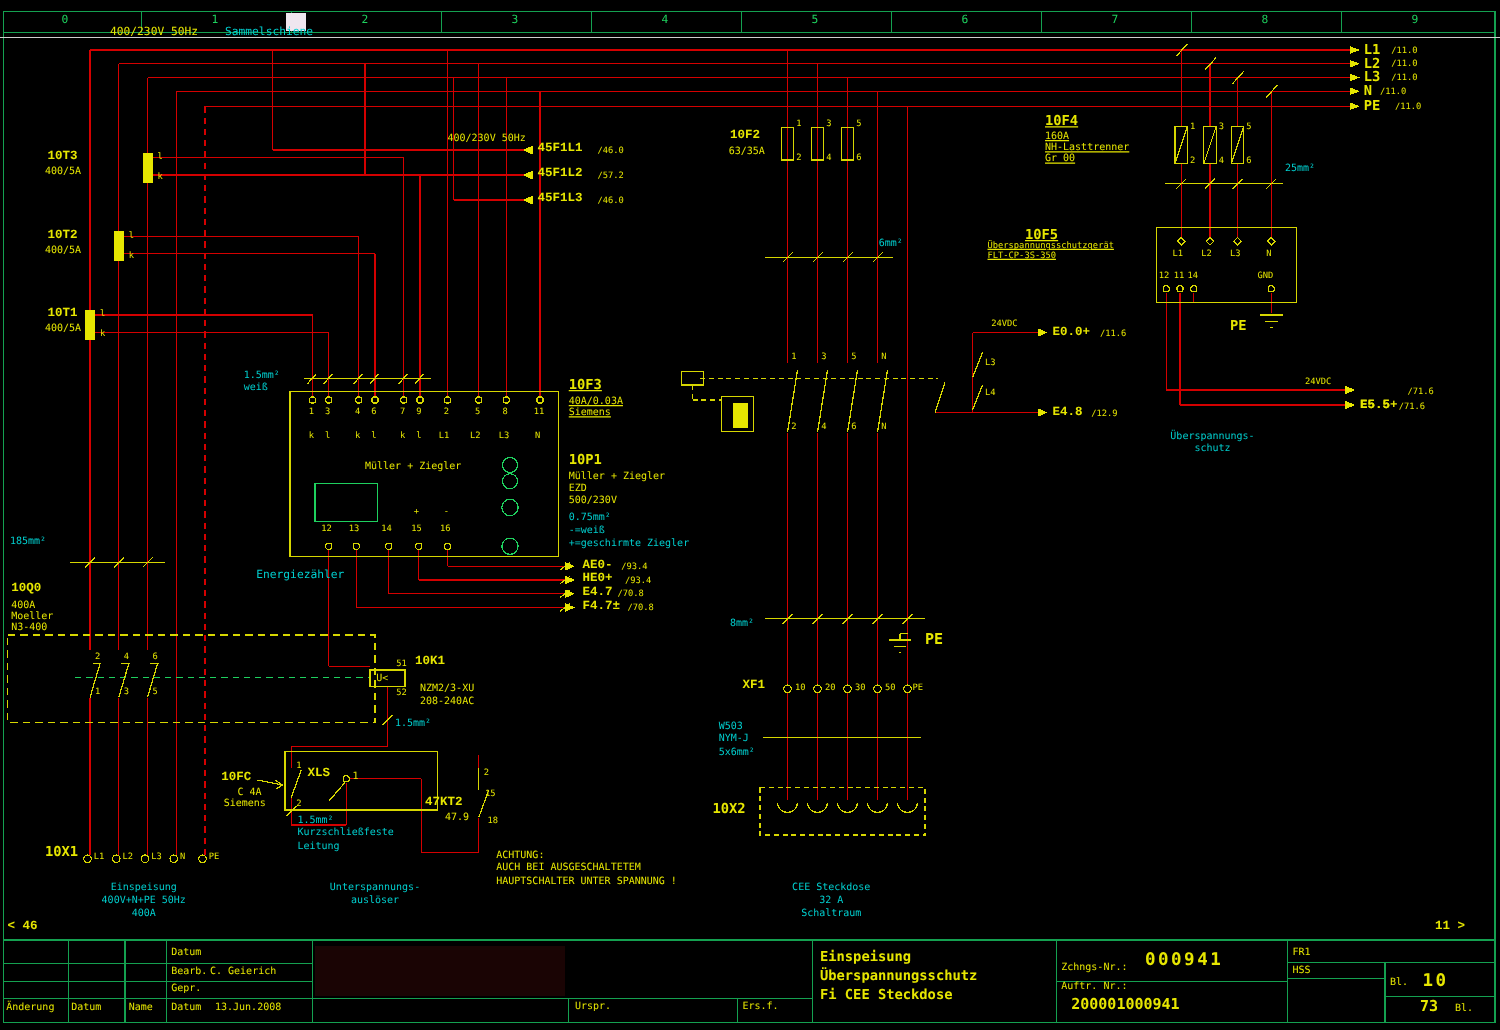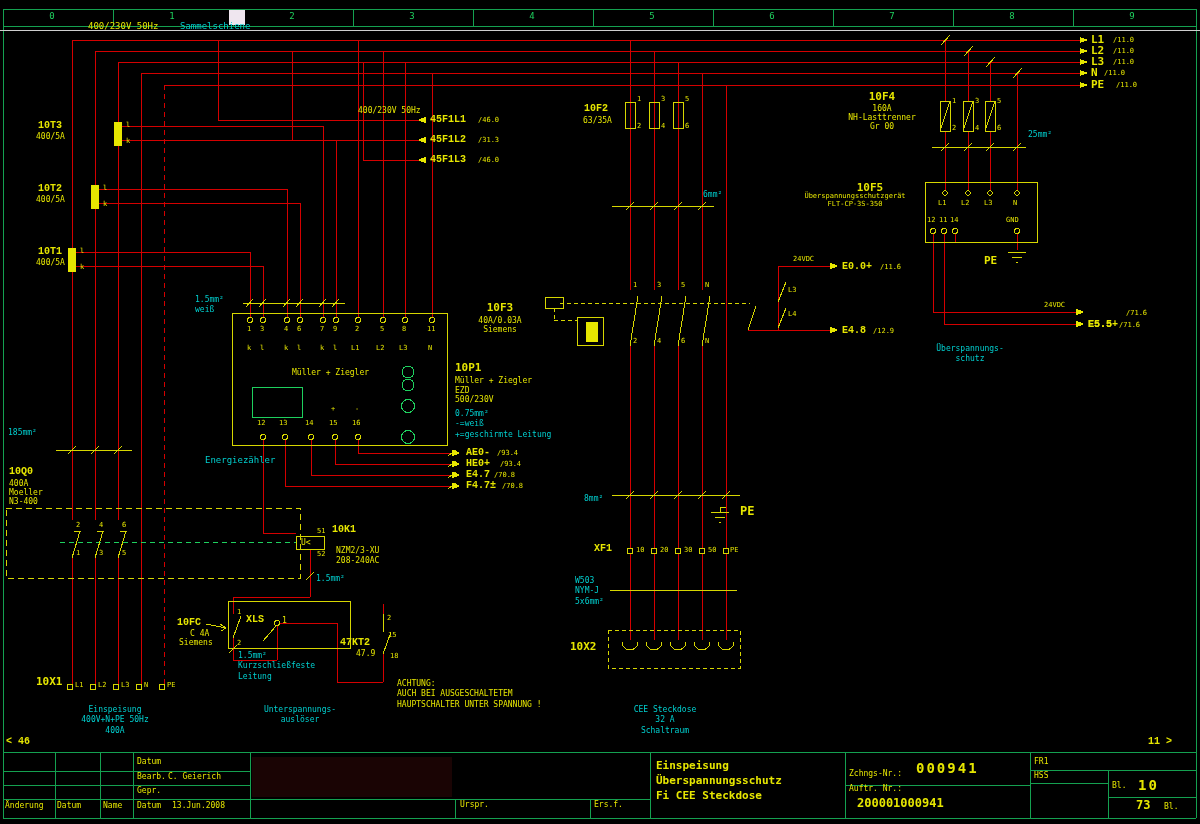--- a/index.html
+++ b/index.html
@@ -11,21 +11,21 @@
   .c{color:#00cfcf;}
   .g{color:#1ed05e;}
   .s7{font-size:7px;}
   .s8{font-size:8px;}
   .s9{font-size:9px;}
   .s10{font-size:10px;font-weight:bold;font-family:Liberation Mono, monospace;}
   .s11{font-size:11px;font-weight:bold;}
   .s12{font-size:12px;font-weight:bold;}
   .s14{font-size:14px;font-weight:bold;letter-spacing:2px;}
   .ctr{text-align:center;}
-  .r{text-align:center;}
+  .r{text-align:left;text-decoration:underline;}
 </style>
 </head>
 <body>
 
 <div id="scr">
 
 <svg id="wires" width="1200" height="824" shape-rendering="crispEdges">
 
   <path stroke="#14a050" fill="none" d="M3 9 H1196 M3 26 H1196 M3 9 V818 M1196 9 V818 M3 752 H1196 M3 818 H1196
     M113 9 V26 M233 9 V26 M353 9 V26 M473 9 V26 M593 9 V26 M713 9 V26 M833 9 V26 M953 9 V26 M1073 9 V26
@@ -182,21 +182,21 @@
 <div class="L y s7" style="left:1113px;top:58px">/11.0</div>
 <div class="L y s11" style="left:1091px;top:66px">N</div>
 <div class="L y s7" style="left:1104px;top:69px">/11.0</div>
 <div class="L y s11" style="left:1091px;top:78px">PE</div>
 <div class="L y s7" style="left:1116px;top:81px">/11.0</div>
 
 <div class="L y s8" style="left:358px;top:106px">400/230V 50Hz</div>
 <div class="L y s10" style="left:430px;top:113px">45F1L1</div>
 <div class="L y s7" style="left:478px;top:116px">/46.0</div>
 <div class="L y s10" style="left:430px;top:133px">45F1L2</div>
-<div class="L y s7" style="left:478px;top:136px">/31.3</div>
+<div class="L y s7" style="left:478px;top:136px">/57.2</div>
 <div class="L y s10" style="left:430px;top:153px">45F1L3</div>
 <div class="L y s7" style="left:478px;top:156px">/46.0</div>
 
 <div class="L y s10" style="left:38px;top:119px">10T3</div>
 <div class="L y s8" style="left:36px;top:132px">400/5A</div>
 <div class="L y s7" style="left:126px;top:121px">l</div>
 <div class="L y s7" style="left:126px;top:137px">k</div>
 <div class="L y s10" style="left:38px;top:182px">10T2</div>
 <div class="L y s8" style="left:36px;top:195px">400/5A</div>
 <div class="L y s7" style="left:103px;top:184px">l</div>
@@ -298,21 +298,21 @@
 <div class="L y s7" style="left:305px;top:419px">14</div>
 <div class="L y s7" style="left:329px;top:419px">15</div>
 <div class="L y s7" style="left:352px;top:419px">16</div>
 <div class="L c s9" style="left:205px;top:455px">Energiezähler</div>
 <div class="L y s11" style="left:455px;top:361px">10P1</div>
 <div class="L y s8" style="left:455px;top:376px">Müller + Ziegler</div>
 <div class="L y s8" style="left:455px;top:386px">EZD</div>
 <div class="L y s8" style="left:455px;top:395px">500/230V</div>
 <div class="L c s8" style="left:455px;top:409px">0.75mm²
 -=weiß
-+=geschirmte Leitung</div>
++=geschirmte Ziegler</div>
 <div class="L y s10" style="left:466px;top:446px">AE0-</div>
 <div class="L y s7" style="left:497px;top:449px">/93.4</div>
 <div class="L y s10" style="left:466px;top:457px">HE0+</div>
 <div class="L y s7" style="left:500px;top:460px">/93.4</div>
 <div class="L y s10" style="left:466px;top:468px">E4.7</div>
 <div class="L y s7" style="left:494px;top:471px">/70.8</div>
 <div class="L y s10" style="left:466px;top:479px">F4.7±</div>
 <div class="L y s7" style="left:502px;top:482px">/70.8</div>
 
 <div class="L y s10" style="left:9px;top:465px">10Q0</div>

